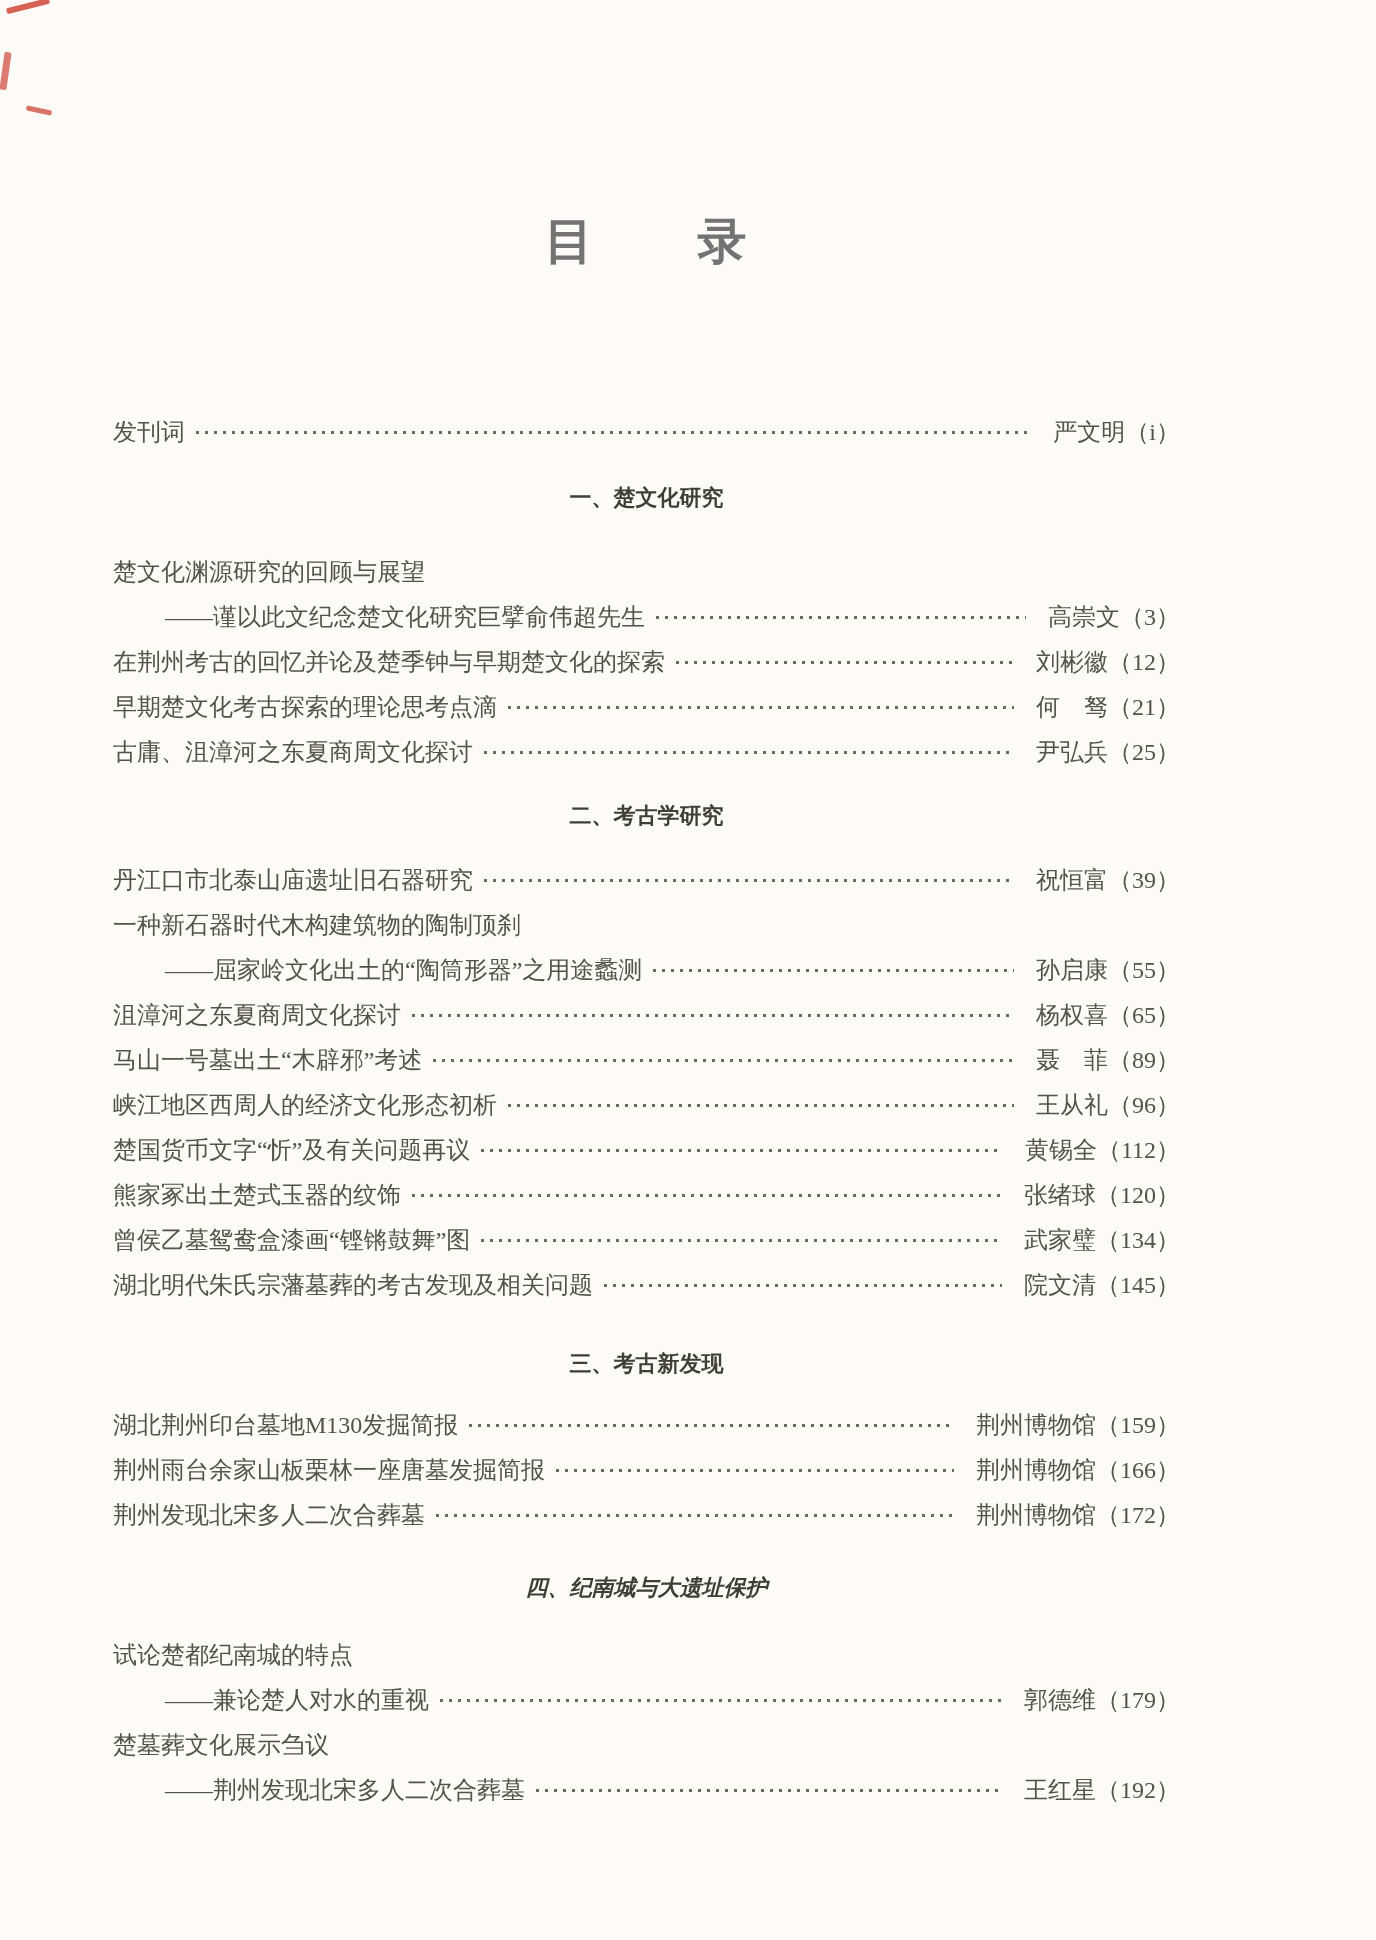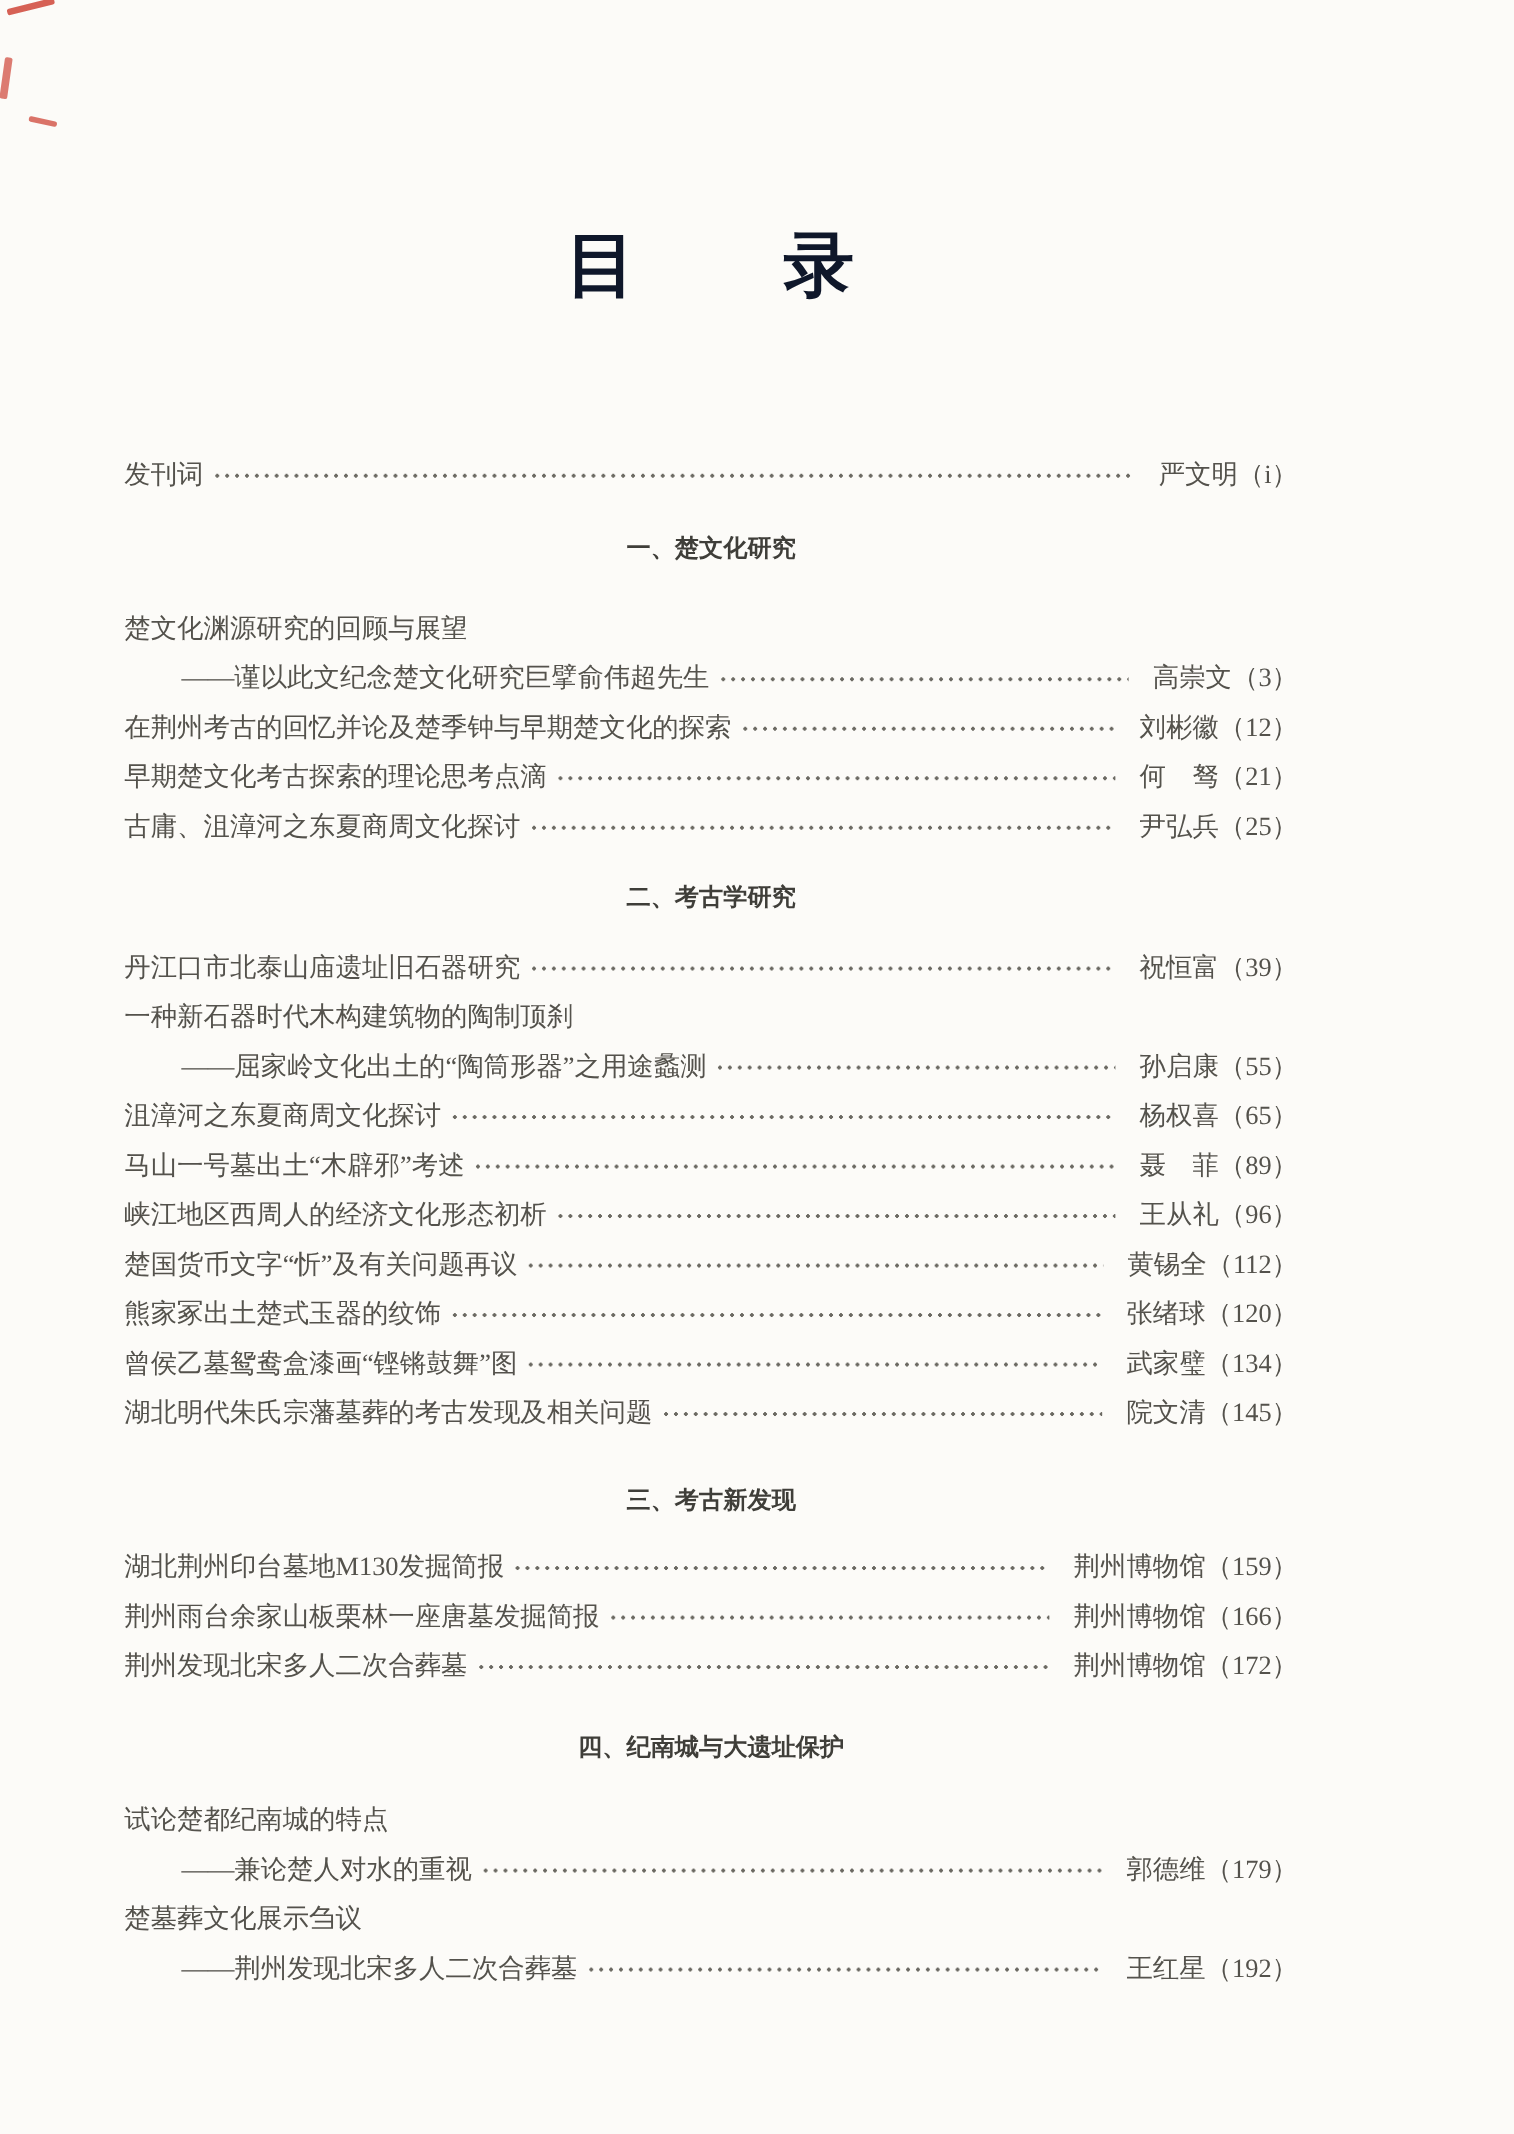--- a/index.html
+++ b/index.html
@@ -18,26 +18,26 @@
     position:relative;
     overflow:hidden;
   }
   .content{
     position:absolute;
     left:113px; top:0;
     width:1067px;
   }
   .doc-title{
     margin-top:212px;
-    font-size:64px;
+    font-size:49px;
     line-height:60px;
     font-weight:bold;
     letter-spacing:2px;
     text-align:center;
-    color:#0f172a;
+    color:#737373;
     white-space:pre;
   }
   .sec-heading{
     font-family:"Liberation Sans", sans-serif;
     font-weight:700;
     font-size:22px;
     line-height:45px;
     text-align:center;
     color:var(--heading);
     white-space:pre;
@@ -198,21 +198,21 @@
     <span class="author">荆州博物馆</span>
     <span class="pageno">166</span>
   </div>
   <div class="entry">
     <span class="t">荆州发现北宋多人二次合葬墓</span>
     <span class="dots"></span>
     <span class="author">荆州博物馆</span>
     <span class="pageno">172</span>
   </div>
 
-  <div class="sec-heading" style="margin-top:27px;">四、纪南城与大遗址保护</div>
+  <div class="sec-heading" style="margin-top:27px;font-style:italic;">四、纪南城与大遗址保护</div>
 
   <div class="entry plain" style="margin-top:23px;">
     <span class="t">试论楚都纪南城的特点</span>
   </div>
   <div class="entry indent">
     <span class="t">——兼论楚人对水的重视</span>
     <span class="dots"></span>
     <span class="author">郭德维</span>
     <span class="pageno">179</span>
   </div>

